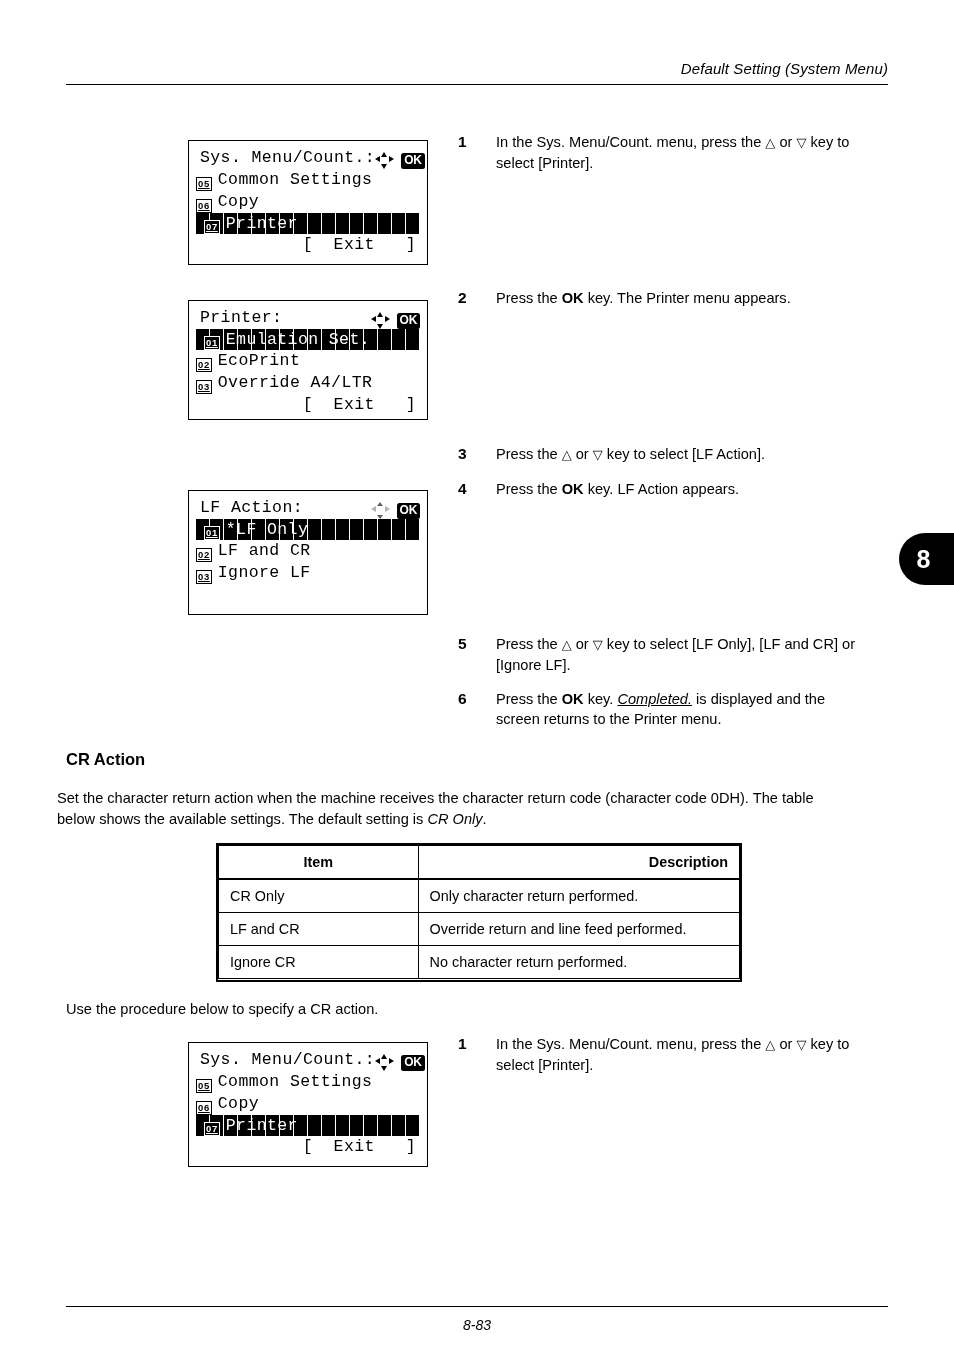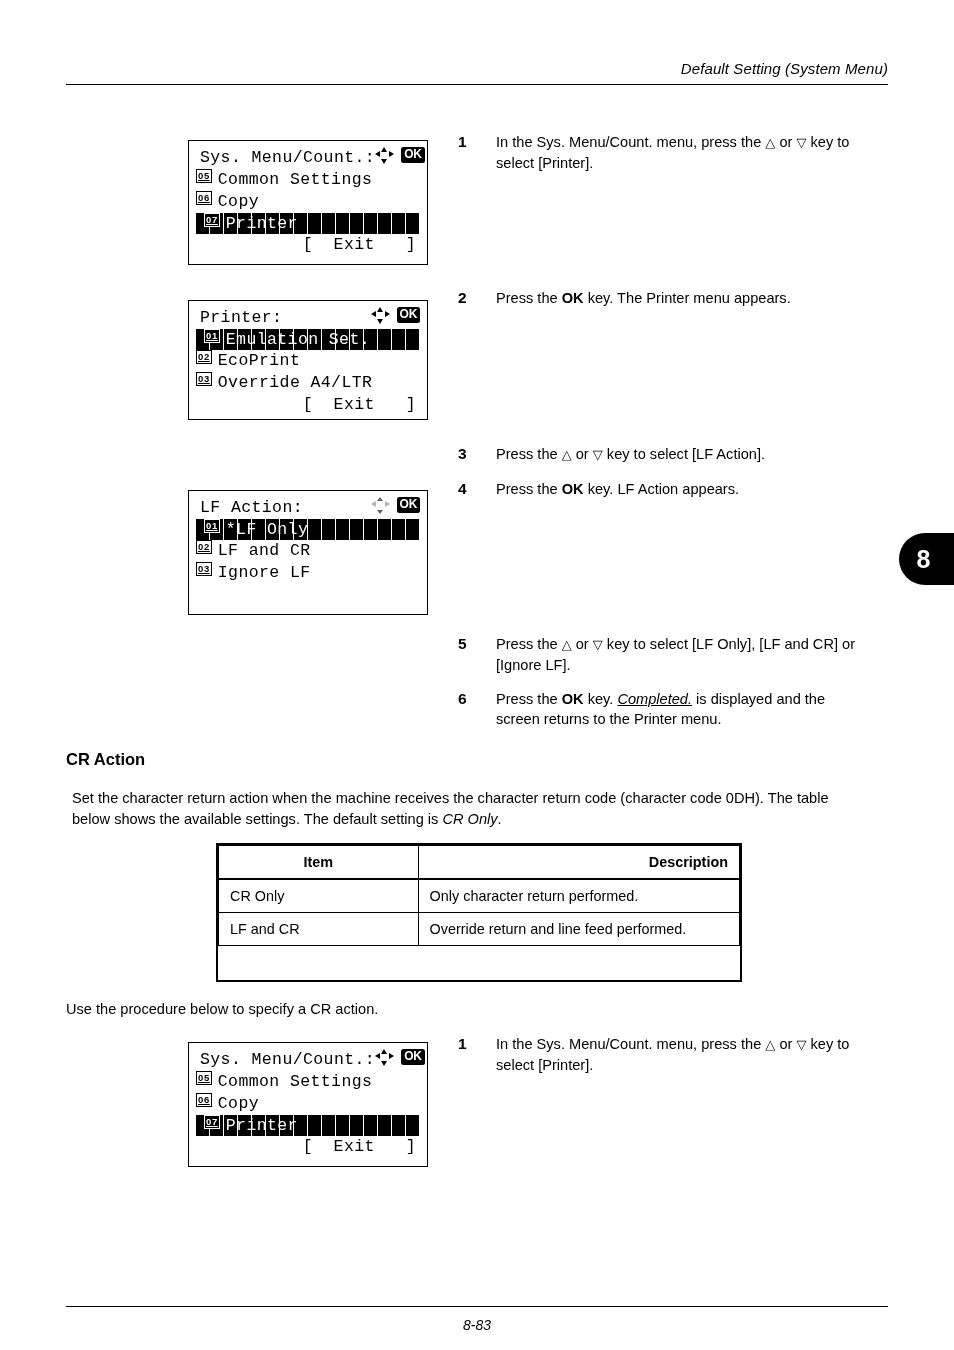--- a/index.html
+++ b/index.html
@@ -68,21 +68,21 @@
     background: #fff;
     font-family: "Liberation Mono", monospace;
     font-size: 16.5px;
     padding: 6px 7px 6px 7px;
     letter-spacing: .4px;
   }
   .lcd-row {
     height: 22px;
     line-height: 22px;
     display: flex;
-    align-items: flex-start;
+    align-items: flex-end;
     white-space: pre;
     position: relative;
   }
   .lcd-title-row { padding-left: 4px; }
   .lcd-title { flex: 0 0 auto; }
   .lcd-nav-spacer { flex: 1 1 auto; }
 
   
   .nav-icon {
     position: relative;
@@ -371,41 +371,45 @@
 <div class="step" style="left:458px; top:689px; width:432px;">
   <span class="step-num">6</span>
   <div class="step-body">
     <span>Press the </span><b>OK</b><span> key. </span><i>Completed.</i><span> is displayed and the</span><br>
     <span>screen returns to the Printer menu.</span>
   </div>
 </div>
 
 <div class="section-head" style="left:66px; top:750px;">CR Action</div>
 
-<div class="body-copy" style="left:72px; top:788px; width:824px;">
+<div class="body-copy" style="left:57px; top:788px; width:824px;">
   <span>Set the character return action when the machine receives the character return code (character code 0DH). The table</span><br>
   <span>below shows the available settings. The default setting is </span><i>CR Only</i><span>.</span>
 </div>
 
 <table class="tbl" style="left:218px; top:845px; width:522px;">
   <thead>
     <tr>
       <th class="c-item">Item</th>
       <th class="c-desc">Description</th>
     </tr>
   </thead>
   <tbody>
     <tr>
       <td>CR Only</td>
       <td>Only character return performed.</td>
     </tr>
     <tr>
       <td>LF and CR</td>
       <td>Override return and line feed performed.</td>
     </tr>
+    <tr>
+      <td>Ignore CR</td>
+      <td>No character return performed.</td>
+    </tr>
   </tbody>
 </table>
 <div class="tbl-outer" style="left:216px; top:843px; width:526px; height:139px;"></div>
 
 <div class="body-copy" style="left:66px; top:999px; width:824px;">Use the procedure below to specify a CR action.</div>
 
 <div class="lcd" style="left:188px; top:1042px; width:240px; height:125px;">
   <div class="lcd-row lcd-title-row">
     <span class="lcd-title">Sys. Menu/Count.:</span>
     <span class="lcd-nav-spacer"></span>

